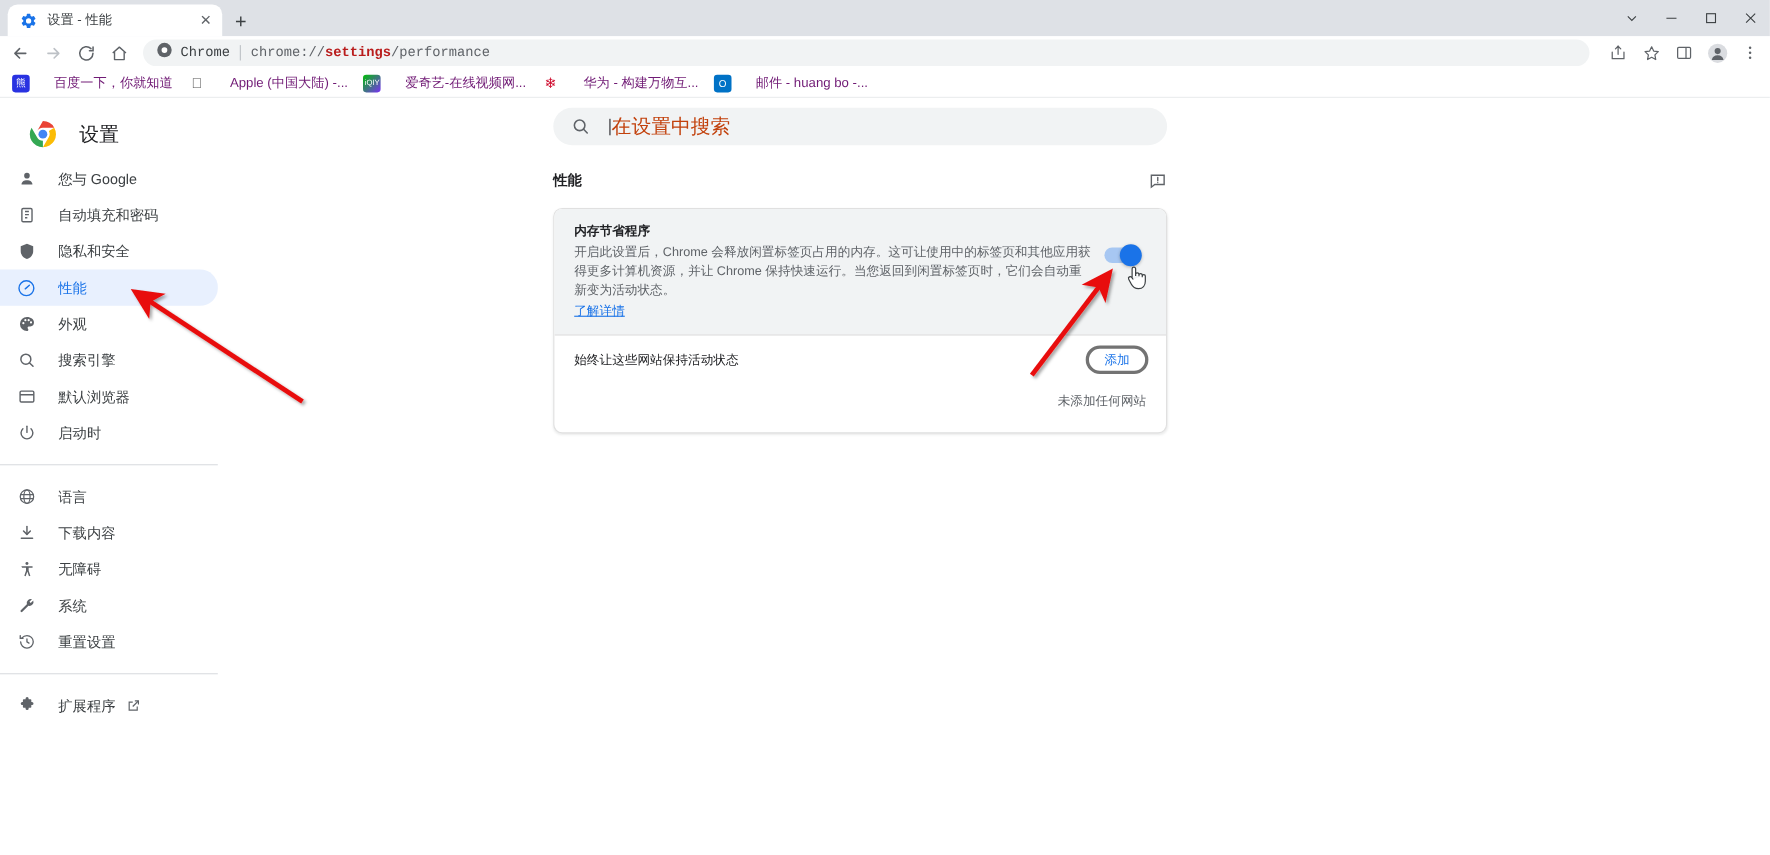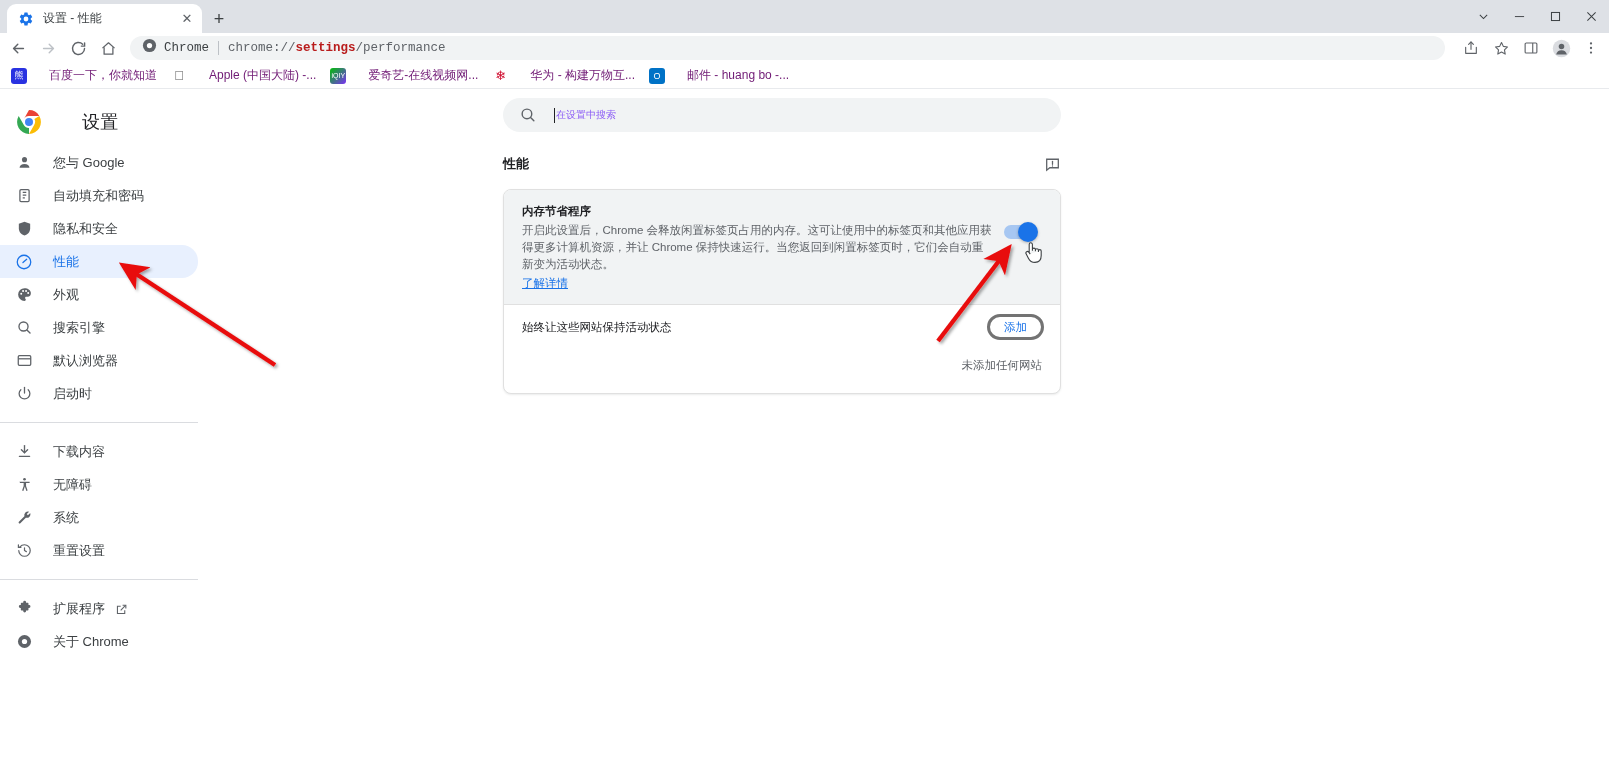--- a/index.html
+++ b/index.html
@@ -92,21 +92,21 @@
     white-space: nowrap; overflow: hidden; text-overflow: ellipsis;
   }
 
   
   .page {
     position: absolute; left: 0; top: 89px; width: 1609px; height: 688px;
     background: #ffffff; overflow: hidden;
   }
   .side-header {
     position: absolute; left: 0; top: 9px; width: 206px; height: 48px;
-    display: flex; align-items: center; padding-left: 16px; gap: 20px;
+    display: flex; align-items: center; padding-left: 26px;
   }
   .side-header .logo { width: 26px; height: 26px; flex: 0 0 26px; }
   .side-header .title {
     font-size: 18px; color: #202124; margin-left: 20px; letter-spacing: .3px;
   }
 
   .sidebar { position: absolute; left: 0; top: 57px; width: 206px; }
   .nav-item {
     position: relative; display: flex; align-items: center;
     height: 33px; margin: 0 8px 0 0; padding-left: 14px;
@@ -130,21 +130,21 @@
   .searchbar {
     position: absolute; left: 297px; top: 9px; width: 558px; height: 34px;
     background: #f1f3f4; border-radius: 17px;
     display: flex; align-items: center; padding: 0 16px;
   }
   .searchbar .s-ico { width: 18px; height: 18px; color: #5f6368; flex: 0 0 18px; }
   .search-input-wrap { display: flex; align-items: center; margin-left: 17px; }
   .caret {
     width: 1px; height: 15px; background: #202124; margin-right: 1px;
   }
-  .search-placeholder { font-size: 10px; color: #8b5cf6; }
+  .search-placeholder { font-size: 18px; color: #c2410c; }
 
   .section-head {
     position: absolute; left: 297px; top: 60px; width: 558px; height: 30px;
     display: flex; align-items: center; justify-content: space-between;
   }
   .section-title { font-size: 13px; color: #202124; font-weight: 600; }
   .feedback-ico { width: 17px; height: 17px; color: #5f6368; }
 
   .card {
     position: absolute; left: 297px; top: 100px; width: 558px;
@@ -426,20 +426,30 @@
               <path d="M6.8 6.6a7.6 7.6 0 1010.4 0"></path>
             </svg>
         </span>
         <span class="nav-label">启动时</span>
       </div>
 
       <div class="nav-divider"></div>
 
       <div class="nav-item">
         <span class="nav-ico">
+          <svg viewBox="0 0 24 24" width="17" height="17" fill="none" stroke="currentColor" stroke-width="1.6">
+              <circle cx="12" cy="12" r="8.6"></circle>
+              <ellipse cx="12" cy="12" rx="4" ry="8.6"></ellipse>
+              <path d="M3.6 9.4h16.8M3.6 14.6h16.8"></path>
+            </svg>
+        </span>
+        <span class="nav-label">语言</span>
+      </div>
+      <div class="nav-item">
+        <span class="nav-ico">
           <svg viewBox="0 0 24 24" width="17" height="17" fill="none" stroke="currentColor" stroke-width="1.9" stroke-linecap="round" stroke-linejoin="round">
               <path d="M12 3.6v10"></path>
               <path d="M7.6 9.4L12 13.8l4.4-4.4"></path>
               <path d="M4.8 18.8h14.4"></path>
             </svg>
         </span>
         <span class="nav-label">下载内容</span>
       </div>
       <div class="nav-item">
         <span class="nav-ico">
@@ -478,30 +488,20 @@
             </svg>
         </span>
         <span class="nav-label">扩展程序</span>
         <span class="nav-ext-ico">
           <svg viewBox="0 0 24 24" width="13" height="13" fill="none" stroke="currentColor" stroke-width="2">
               <path d="M14 4h6v6"></path>
               <path d="M19.4 4.6L10.5 13.5"></path>
               <path d="M18 13.6V19.5H4.5V6h6"></path>
             </svg>
         </span>
-      </div>
-      <div class="nav-item">
-        <span class="nav-ico">
-          <svg viewBox="0 0 24 24" width="17" height="17" fill="currentColor">
-              <circle cx="12" cy="12" r="9.2"></circle>
-              <circle cx="12" cy="12" r="3.7" fill="#fff"></circle>
-              <path d="M12 5.2h9.6l-1.8-2.6H12z" fill="#fff" opacity="0"></path>
-            </svg>
-        </span>
-        <span class="nav-label">关于 Chrome</span>
       </div>
     </nav>
 
     <div class="main">
 
       <div class="searchbar">
         <span class="s-ico">
           <svg viewBox="0 0 24 24" width="18" height="18" fill="none" stroke="currentColor" stroke-width="1.9" stroke-linecap="round">
               <circle cx="10.6" cy="10.6" r="6.4"></circle>
               <path d="M15.4 15.4l4.4 4.4"></path>

